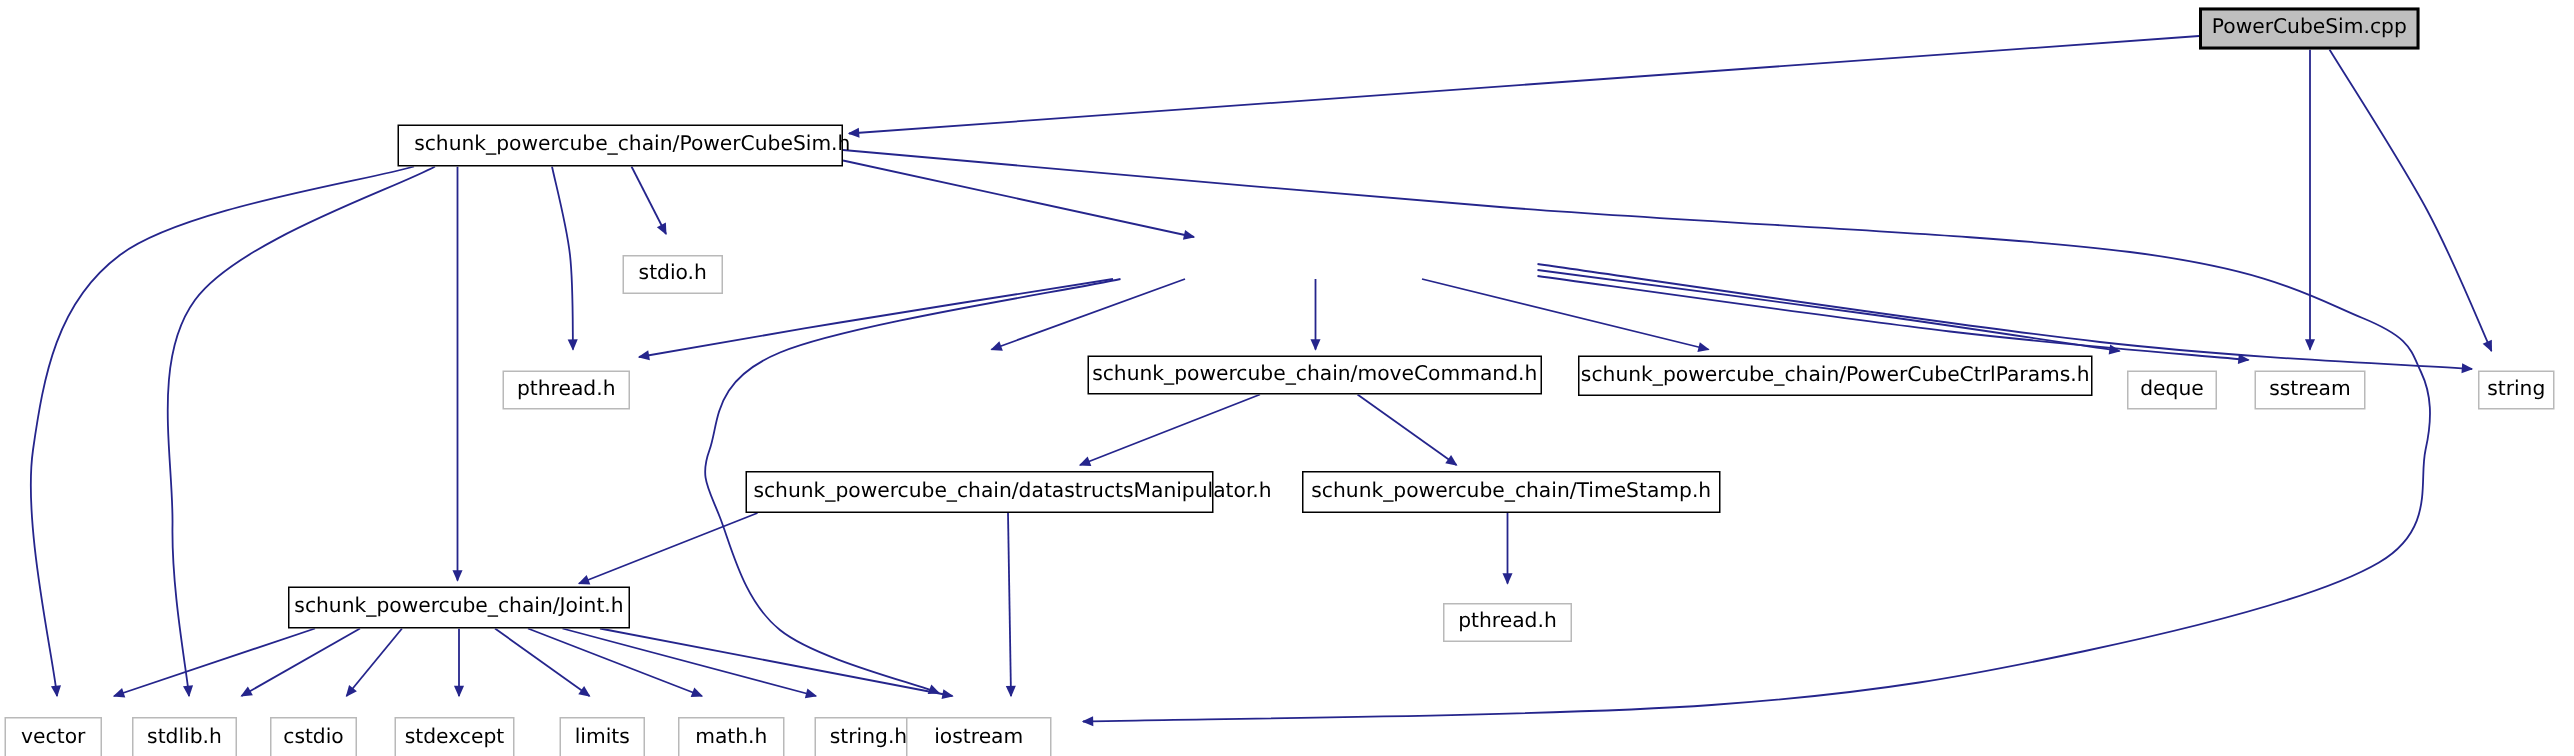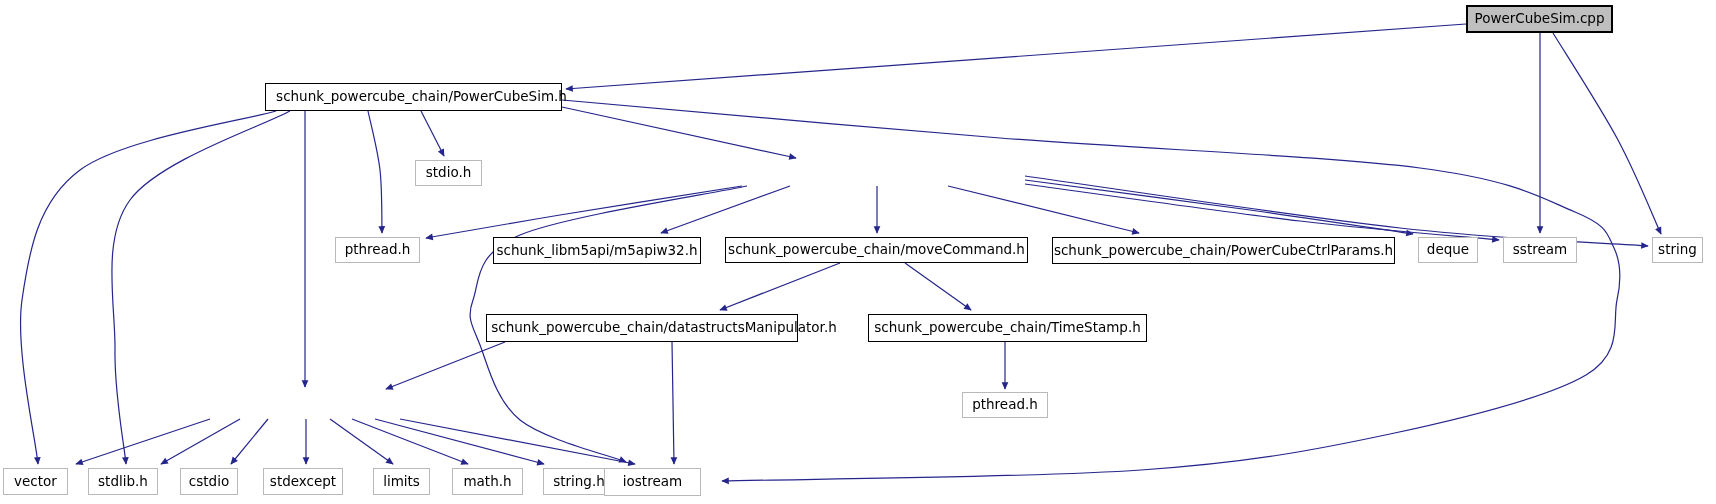--- a/index.html
+++ b/index.html
@@ -7,21 +7,21 @@
     position:relative;width:1716px;height:504px;background:#ffffff;overflow:hidden;
     font-family:"DejaVu Sans","Liberation Sans",sans-serif;
   }
   #edge-layer{position:absolute;left:0;top:0;pointer-events:none;}
   .node{
     position:absolute;display:flex;align-items:center;justify-content:center;
     font-size:13.5px;color:#000;background:#ffffff;box-sizing:border-box;
     white-space:nowrap;line-height:1;
   }
   .node.internal{border:1px solid #000000;}
-  .node.leaf{border:1px solid #b9b9b9;}
+  .node.leaf{border:1px solid #b9b9b9;margin-top:10px;}
   .node.root{border:2px solid #000000;background:#bfbfbf;}
 </style>
 </head>
 <body>
 
 <div id="graph-canvas">
   <svg id="edge-layer" width="1716" height="504" viewBox="0 0 1716 504">
       <defs>
         <marker id="arrow" viewBox="0 0 10 10" refX="8.5" refY="5" markerWidth="10" markerHeight="8" markerUnits="userSpaceOnUse" orient="auto">
           <path d="M0,0.8 L9.5,5 L0,9.2 z" fill="#25258c"></path>
@@ -56,28 +56,28 @@
       <path d="M306,419 L306,464" fill="none" stroke="#25258c" stroke-width="1.2" marker-end="url(#arrow)"></path>
       <path d="M330,419 L393,464" fill="none" stroke="#25258c" stroke-width="1.2" marker-end="url(#arrow)"></path>
       <path d="M352,419 L468,464" fill="none" stroke="#25258c" stroke-width="1.2" marker-end="url(#arrow)"></path>
       <path d="M375,419 L544,464" fill="none" stroke="#25258c" stroke-width="1.2" marker-end="url(#arrow)"></path>
       <path d="M400,419 L635,464" fill="none" stroke="#25258c" stroke-width="1.2" marker-end="url(#arrow)"></path>
     </svg>
 <div class="node root" style="left: 1466px; top: 5px; width: 147px; height: 28px;">PowerCubeSim.cpp</div>
     <div class="node internal" style="left: 265px; top: 83px; width: 297px; height: 28px; padding-left: 16px;">schunk_powercube_chain/PowerCubeSim.h</div>
     <div class="node leaf" style="left: 415px; top: 160px; width: 67px; height: 26px;">stdio.h</div>
     <div class="node leaf" style="left: 335px; top: 237px; width: 85px; height: 26px;">pthread.h</div>
-    <div class="node internal" style="left: 493px; top: 237px; width: 208px; height: 27px;">schunk_libm5api/m5apiw32.h</div>
     <div class="node internal" style="left: 1052px; top: 237px; width: 343px; height: 27px;">schunk_powercube_chain/PowerCubeCtrlParams.h</div>
     <div class="node internal" style="left: 725px; top: 237px; width: 303px; height: 26px;">schunk_powercube_chain/moveCommand.h</div>
     <div class="node leaf" style="left: 1418px; top: 237px; width: 60px; height: 26px;">deque</div>
     <div class="node leaf" style="left: 1503px; top: 237px; width: 74px; height: 26px;">sstream</div>
     <div class="node leaf" style="left: 1652px; top: 237px; width: 51px; height: 26px;">string</div>
-    <div class="node internal" style="left: 486px; top: 314px; width: 312px; height: 28px; padding-left: 44px;">schunk_powercube_chain/datastructsManipulator.h</div>
+    <div class="node internal" style="left: 497px; top: 314px; width: 312px; height: 28px; padding-left: 44px;">schunk_powercube_chain/datastructsManipulator.h</div>
     <div class="node internal" style="left: 868px; top: 314px; width: 279px; height: 28px;">schunk_powercube_chain/TimeStamp.h</div>
+    <div class="node internal" style="left: 192px; top: 391px; width: 228px; height: 28px;">schunk_powercube_chain/Joint.h</div>
     <div class="node leaf" style="left: 962px; top: 392px; width: 86px; height: 26px;">pthread.h</div>
     <div class="node leaf" style="left: 3px; top: 468px; width: 65px; height: 27px;">vector</div>
     <div class="node leaf" style="left: 88px; top: 468px; width: 70px; height: 27px;">stdlib.h</div>
     <div class="node leaf" style="left: 180px; top: 468px; width: 58px; height: 27px;">cstdio</div>
     <div class="node leaf" style="left: 263px; top: 468px; width: 80px; height: 27px;">stdexcept</div>
     <div class="node leaf" style="left: 373px; top: 468px; width: 57px; height: 27px;">limits</div>
     <div class="node leaf" style="left: 452px; top: 468px; width: 71px; height: 27px;">math.h</div>
     <div class="node leaf" style="left: 543px; top: 468px; width: 72px; height: 27px;">string.h</div>
     <div class="node leaf" style="left: 604px; top: 468px; width: 97px; height: 28px; text-align: center;">iostream</div>
   </div>

